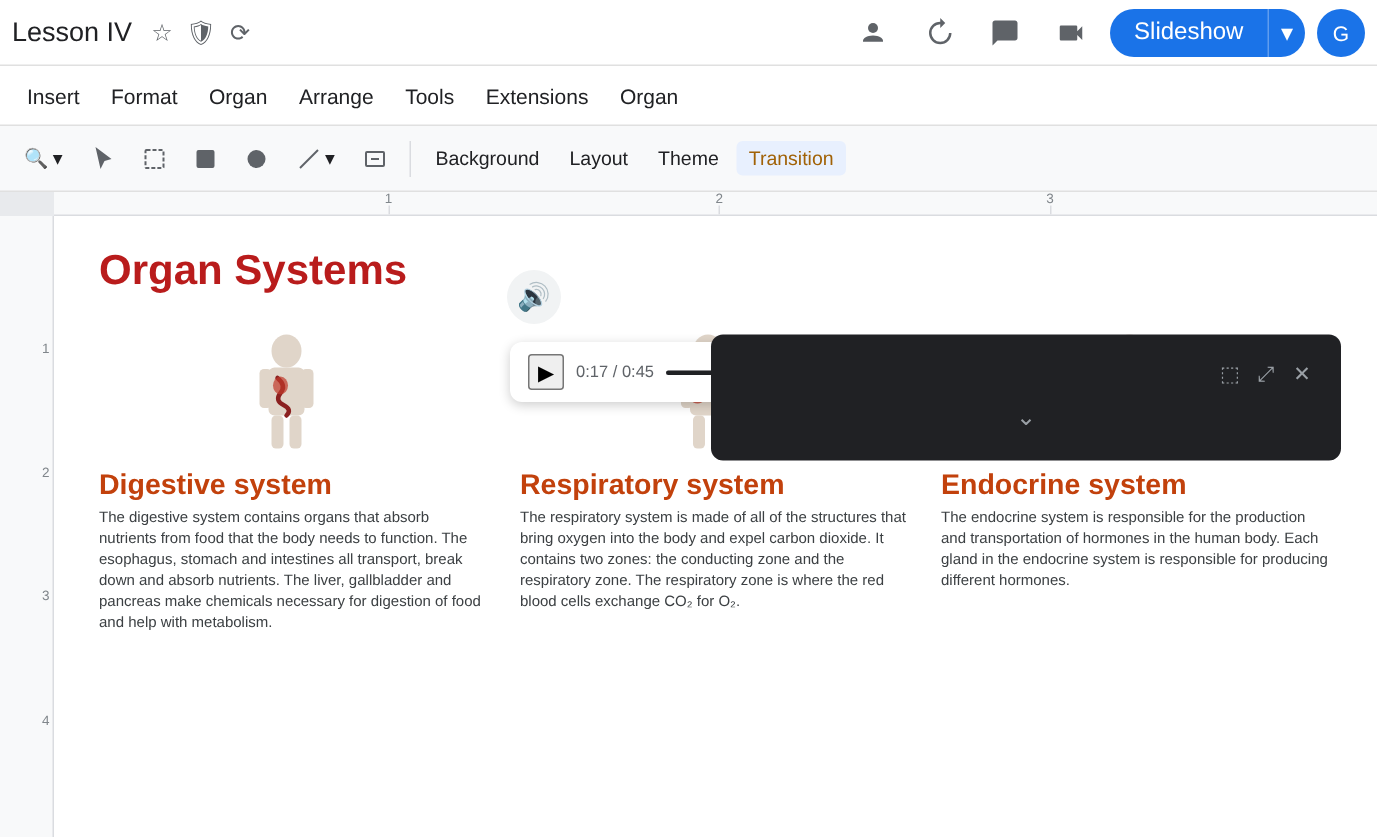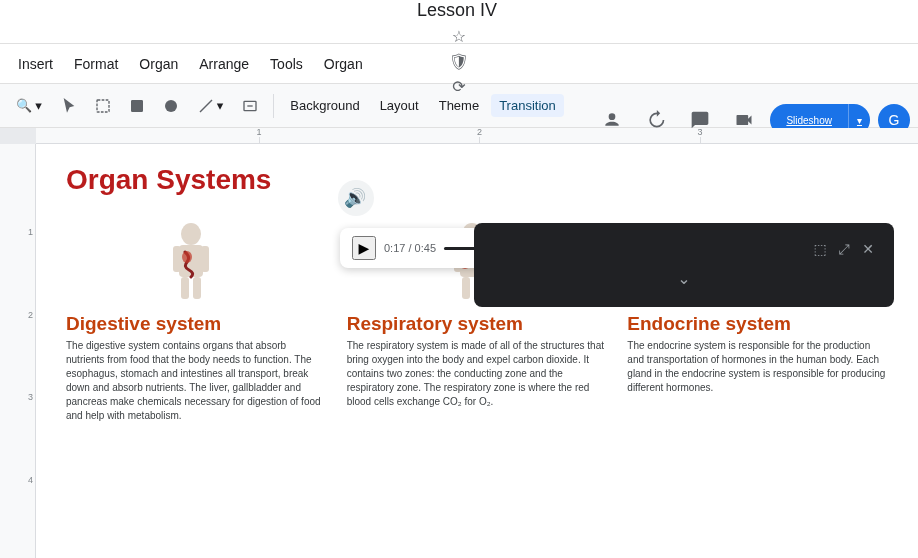--- a/index.html
+++ b/index.html
@@ -7,21 +7,20 @@
 
     
     #top-bar {
       display: flex;
       align-items: center;
       height: 44px;
       background: #fff;
       border-bottom: 1px solid #e0e0e0;
       padding: 0 8px;
       gap: 6px;
-      flex-direction: column;
     }
     #doc-title {
       font-size: 18px;
       color: #202124;
       font-weight: 500;
       margin-right: 4px;
     }
     .top-icon {
       width: 20px; height: 20px;
       display: inline-flex; align-items: center; justify-content: center;
@@ -48,24 +47,23 @@
     }
     #slideshow-btn {
       display: flex;
       align-items: flex-end;
       background: #1a73e8;
       color: #fff;
       border: none;
       border-radius: 20px;
       height: 32px;
       cursor: pointer;
-      font-size: 10px;
+      font-size: 16px;
       font-weight: 500;
       overflow: hidden;
-      text-decoration: underline;
     }
     #slideshow-main {
       padding: 0 16px;
       height: 100%;
       display: flex; align-items: center;
     }
     #slideshow-arrow {
       padding: 0 8px;
       height: 100%;
       display: flex; align-items: center;
@@ -114,21 +112,21 @@
       font-size: 13px;
       color: #202124;
       cursor: pointer;
       border-radius: 4px;
       border: none;
       background: transparent;
       display: flex; align-items: center; gap: 3px;
     }
     .toolbar-btn.active {
       background: #e8f0fe;
-      color: #0c4a6e;
+      color: #a16207;
     }
     .toolbar-separator {
       width: 1px; height: 24px;
       background: #dadce0;
       margin: 0 4px;
     }
     .toolbar-icon-btn {
       width: 30px; height: 30px;
       border-radius: 4px;
       border: none;
@@ -397,20 +395,21 @@
     <div id="avatar">G</div>
   </div>
 </div>
 
 <div id="menu-bar">
   <span class="menu-item">Insert</span>
   <span class="menu-item">Format</span>
   <span class="menu-item">Organ</span>
   <span class="menu-item">Arrange</span>
   <span class="menu-item">Tools</span>
+  <span class="menu-item">Extensions</span>
   <span class="menu-item">Organ</span>
 </div>
 
 <div id="toolbar">
 
   <button class="toolbar-btn">
     <span>🔍</span>
     <span>▾</span>
   </button>
 

